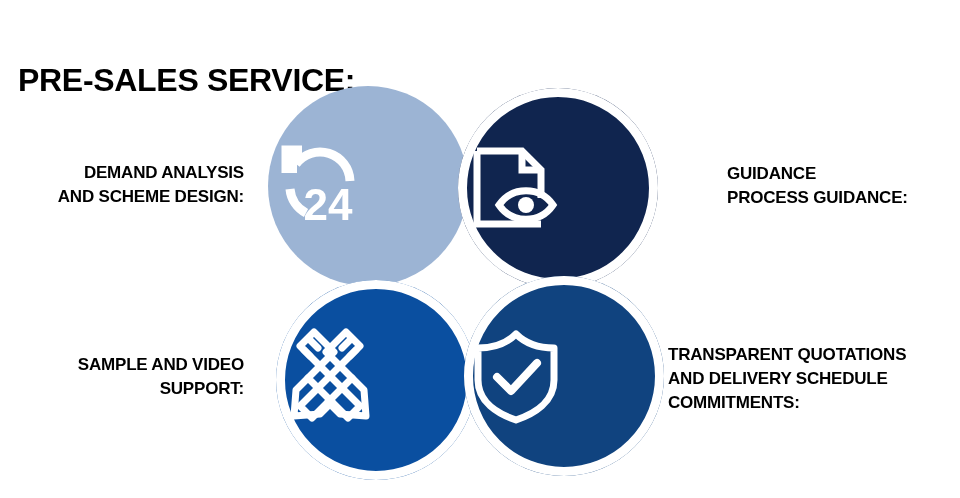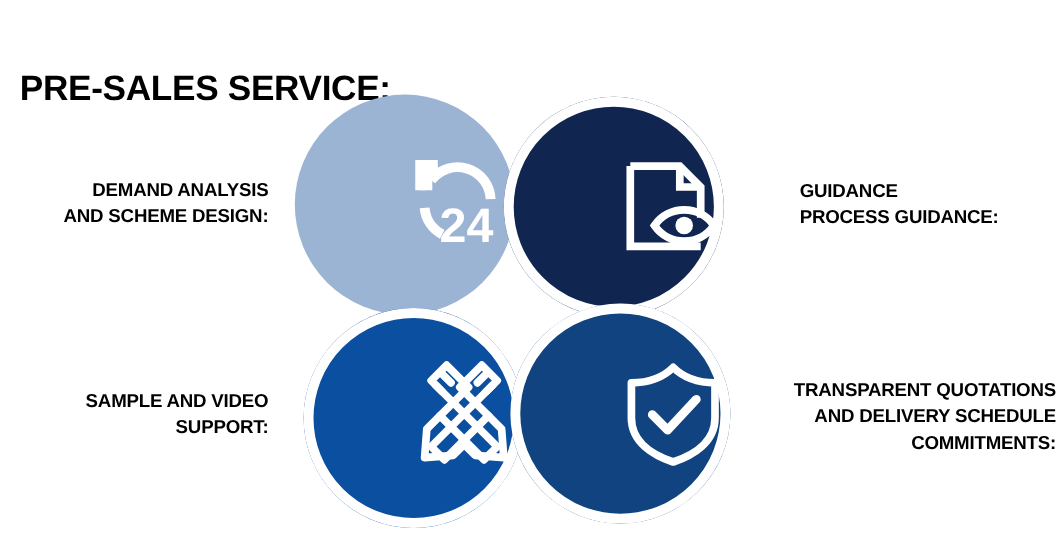--- a/index.html
+++ b/index.html
@@ -60,41 +60,41 @@
   .r-tr { left: 190px; top: 2px;   z-index: 2; }
   .r-bl { left: 8px;   top: 194px; z-index: 3; }
   .r-br { left: 196px; top: 190px; z-index: 4; }
 
   .icon-wrap {
     position: absolute;
     width: 200px;
     height: 200px;
     display: flex;
     align-items: center;
-    justify-content: flex-end;
+    justify-content: flex-start;
   }
   .i-tl { left: 0px;   top: 0px;   z-index: 6; }
   .i-tr { left: 190px; top: 2px;   z-index: 6; }
   .i-bl { left: 8px;   top: 194px; z-index: 6; }
   .i-br { left: 196px; top: 190px; z-index: 6; }
   .icon-wrap svg { display: block; }
 
   
   .label {
     position: absolute;
     color: #000000;
     font-size: 17px;
     font-weight: bold;
     line-height: 24px;
     letter-spacing: -0.2px;
   }
   #label-demand   { right: 716px; top: 161px; text-align: right; width: 260px; }
   #label-sample   { right: 716px; top: 353px; text-align: right; width: 260px; }
   #label-technical{ left: 727px;  top: 162px; text-align: left;  width: 232px; }
-  #label-transparent { left: 668px; top: 343px; text-align: right; width: 292px; }
+  #label-transparent { left: 668px; top: 343px; text-align: left; width: 292px; }
 </style>
 </head>
 <body style="background: rgb(255, 255, 255);">
 
 <div id="page-title">PRE-SALES SERVICE:</div>
 
 <div id="cluster">
 
   <div class="circle c-tl" style="background: rgb(156, 180, 212);"></div>
   <div class="circle c-tr" style="background: rgb(16, 37, 79);"></div>

